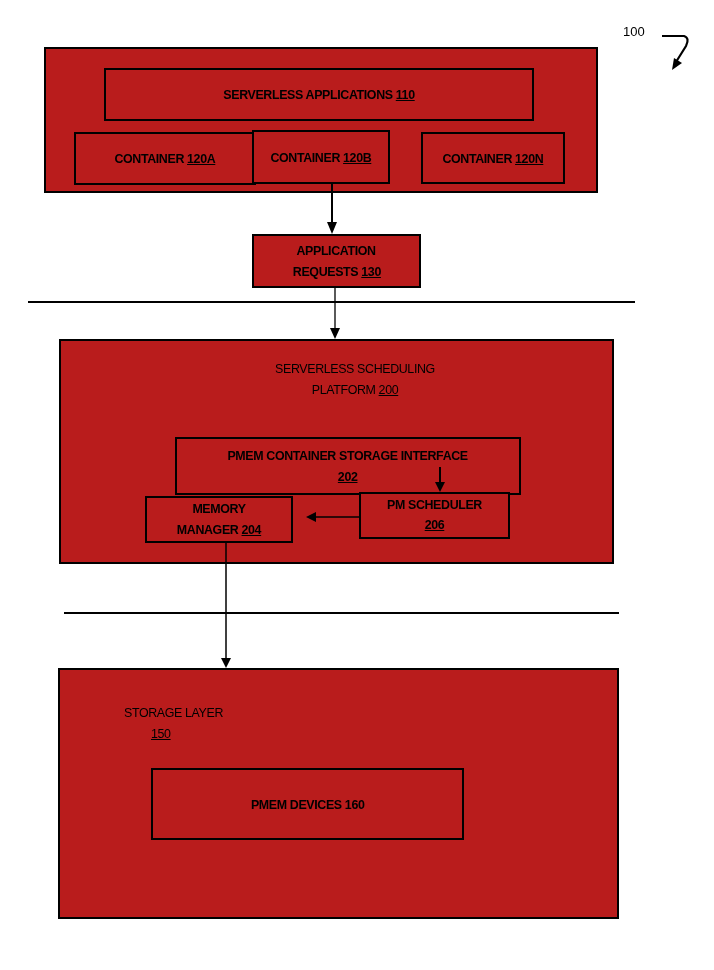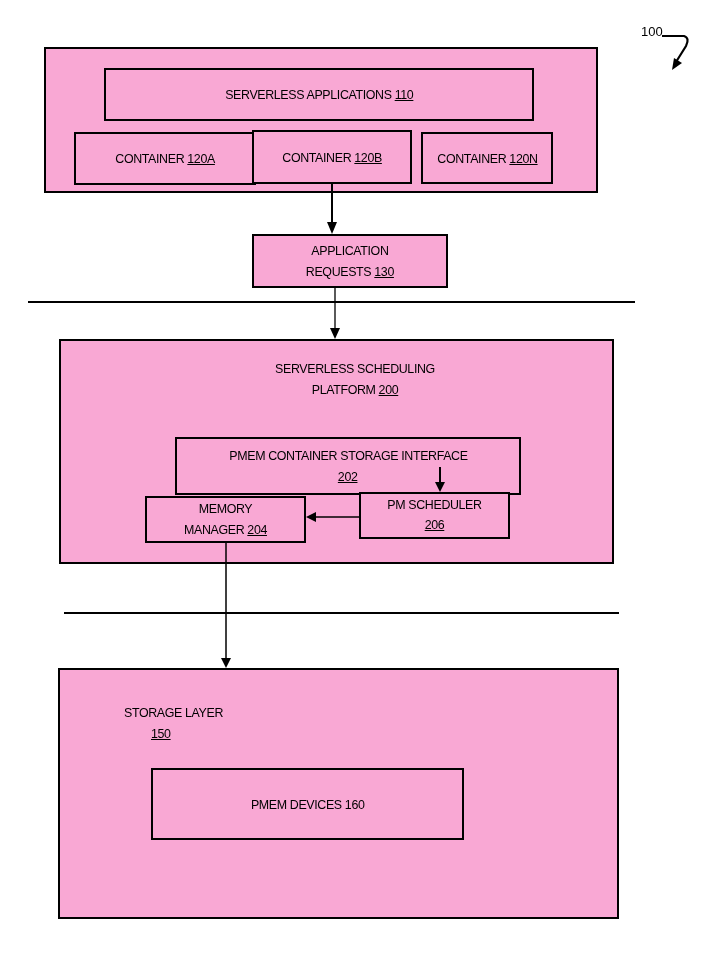--- a/index.html
+++ b/index.html
@@ -1,74 +1,74 @@
 <!DOCTYPE html>
 <html><head>
 <meta charset="utf-8">
 <style>
   html, body { margin: 0; padding: 0; background: #ffffff; }
   body { width: 714px; height: 970px; position: relative; overflow: hidden;
          font-family: "Liberation Sans", sans-serif; color: #000; }
-  .box { position: absolute; border: 2px solid #000; box-sizing: border-box; background: #f9a8d4; }
+  .box { position: absolute; border: 2px solid #000; box-sizing: border-box; background: #b91c1c; font-weight: bold; }
   .lbl { position: absolute; font-size: 13.5px; line-height: 21px; text-align: center;
          letter-spacing: -0.4px; white-space: nowrap; transform: scaleX(0.92); }
   .ref { text-decoration: underline; }
   .center { display: flex; align-items: center; justify-content: center; flex-direction: column; }
   .center .lbl { position: static; }
   svg.wires { position: absolute; left: 0; top: 0; pointer-events: none; }
   .hline { position: absolute; height: 0; border-top: 2.5px solid #000; }
-  .figref { position: absolute; font-size: 13px; margin-left: 18px; }
+  .figref { position: absolute; font-size: 13px; }
 </style>
 </head>
 <body>
 
 <div class="figref" style="left:623px; top:24px;">100</div>
 <svg class="wires" width="714" height="970">
   <path d="M662 36 L684 36 Q690 38 686 46 L676 62" fill="none" stroke="#000" stroke-width="2.2"></path>
   <polygon points="672,70 674,58 682,63" fill="#000"></polygon>
 </svg>
 
 <div class="box" style="left:44px; top:47px; width:554px; height:146px;"></div>
 
 <div class="box center" style="left:104px; top:68px; width:430px; height:53px;">
   <div class="lbl"><span>SERVERLESS APPLICATIONS </span><span class="ref">110</span></div>
 </div>
 
 <div class="box center" style="left:74px; top:132px; width:182px; height:53px;">
   <div class="lbl"><span>CONTAINER </span><span class="ref">120A</span></div>
 </div>
-<div class="box center" style="left:252px; top:130px; width:160px; height:54px;">
+<div class="box center" style="left:252px; top:130px; width:138px; height:54px;">
   <div class="lbl"><span>CONTAINER </span><span class="ref">120B</span></div>
 </div>
-<div class="box center" style="left:421px; top:132px; width:132px; height:52px;">
+<div class="box center" style="left:421px; top:132px; width:144px; height:52px;">
   <div class="lbl"><span>CONTAINER </span><span class="ref">120N</span></div>
 </div>
 
-<div class="box center" style="left:252px; top:234px; width:196px; height:54px;align-items:center;">
+<div class="box center" style="left:252px; top:234px; width:169px; height:54px;align-items:center;">
   <div class="lbl">APPLICATION</div>
   <div class="lbl"><span>REQUESTS </span><span class="ref">130</span></div>
 </div>
 
 <div class="hline" style="left:28px; top:301px; width:607px;"></div>
 
 <div class="box" style="left:59px; top:339px; width:555px; height:225px;"></div>
 <div class="lbl" style="left:230px; top:358px; width:250px;">SERVERLESS SCHEDULING</div>
 <div class="lbl" style="left:230px; top:379px; width:250px;"><span>PLATFORM </span><span class="ref">200</span></div>
 
 <div class="box center" style="left:175px; top:409px; width:346px; height:58px;margin-top:28px;">
   <div class="lbl">PMEM CONTAINER STORAGE INTERFACE</div>
   <div class="lbl"><span class="ref">202</span></div>
 </div>
 
 <div class="box" style="left:359px; top:492px; width:151px; height:47px;">
   <div class="lbl" style="left:0; right:0; top:0;">PM SCHEDULER</div>
   <div class="lbl" style="left:0; right:0; top:20px;"><span class="ref">206</span></div>
 </div>
 
-<div class="box" style="left:145px; top:496px; width:161px; height:47px;">
+<div class="box" style="left:145px; top:496px; width:148px; height:47px;">
   <div class="lbl" style="left:0; right:0; top:0;">MEMORY</div>
   <div class="lbl" style="left:0; right:0; top:21px;"><span>MANAGER </span><span class="ref">204</span></div>
 </div>
 
 <div class="hline" style="left:64px; top:612px; width:555px;"></div>
 
 <div class="box" style="left:58px; top:668px; width:561px; height:251px;"></div>
 <div class="lbl" style="left:124px; top:702px; text-align:left; transform-origin:left;">STORAGE LAYER</div>
 <div class="lbl" style="left:151px; top:723px; text-align:left; transform-origin:left;"><span class="ref">150</span></div>
 

